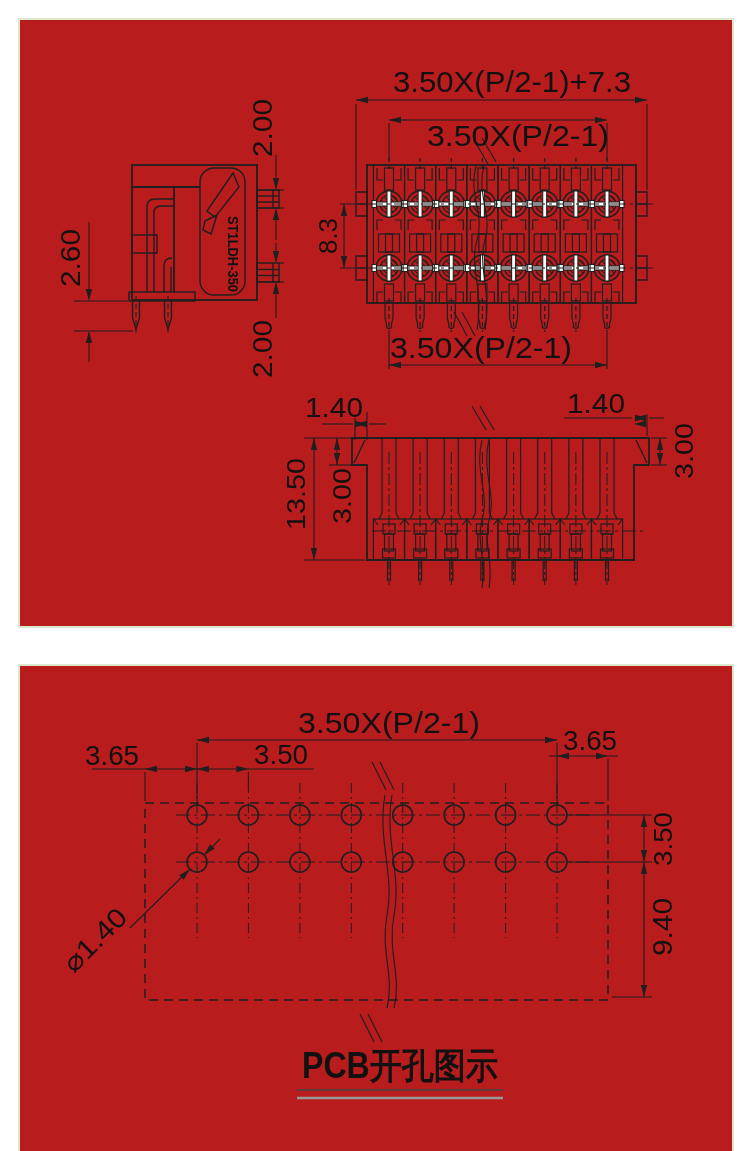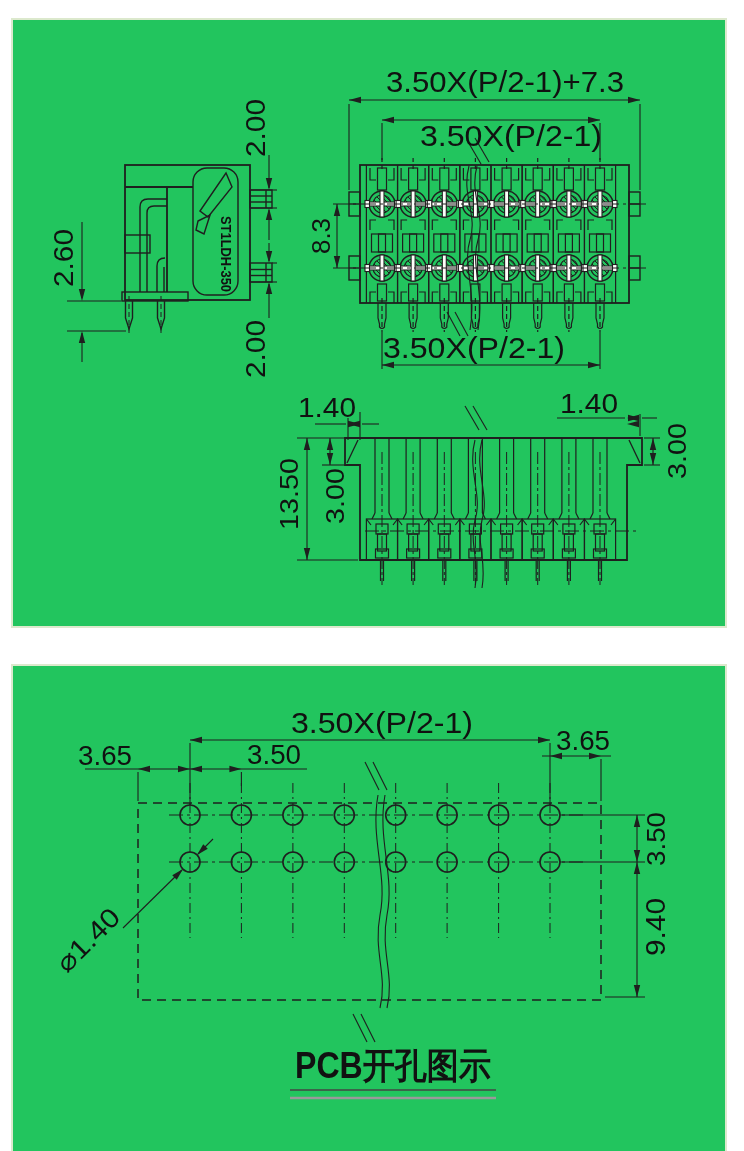--- a/index.html
+++ b/index.html
@@ -1,18 +1,18 @@
 <!DOCTYPE html>
 <html><head>
 <meta charset="utf-8">
 <style>
   html,body{margin:0;padding:0;background:#ffffff;}
   .page{position:relative;width:744px;height:1151px;background:#fff;overflow:hidden;
         font-family:"Liberation Sans",sans-serif;}
-  .panel{position:absolute;left:11px;width:712px;border:2px solid #dce9cd;background:#22c55e;}
+  .panel{position:absolute;left:18px;width:712px;border:2px solid #dce9cd;background:#b91c1c;}
   .panel1{top:18px;height:606px;}
   .panel2{top:664px;height:520px;}
   svg{position:absolute;left:0;top:0;display:block;}
   svg text{fill:#111;font-family:"Liberation Sans",sans-serif;}
   .ln{stroke:#1f1f1f;fill:none;}
 </style>
 </head>
 <body>
 
 <div class="page">

